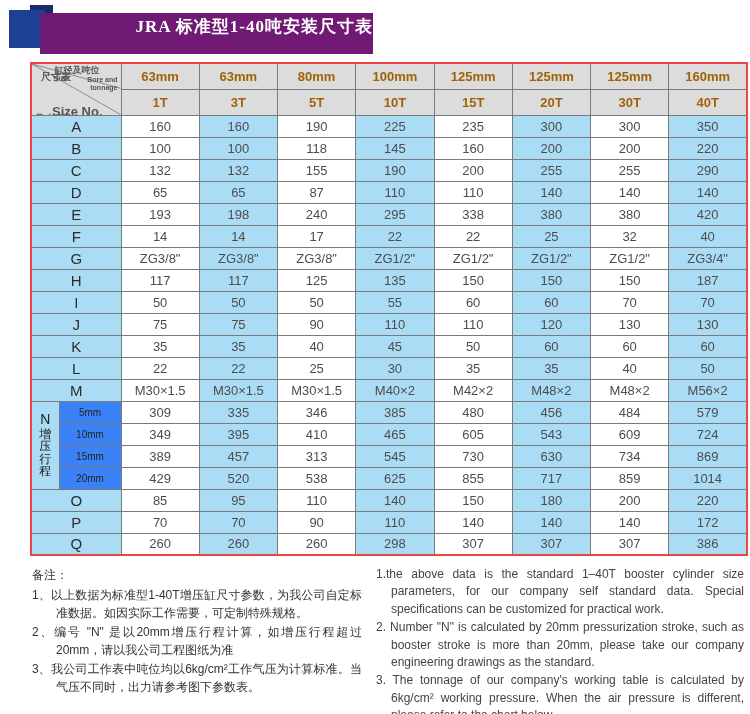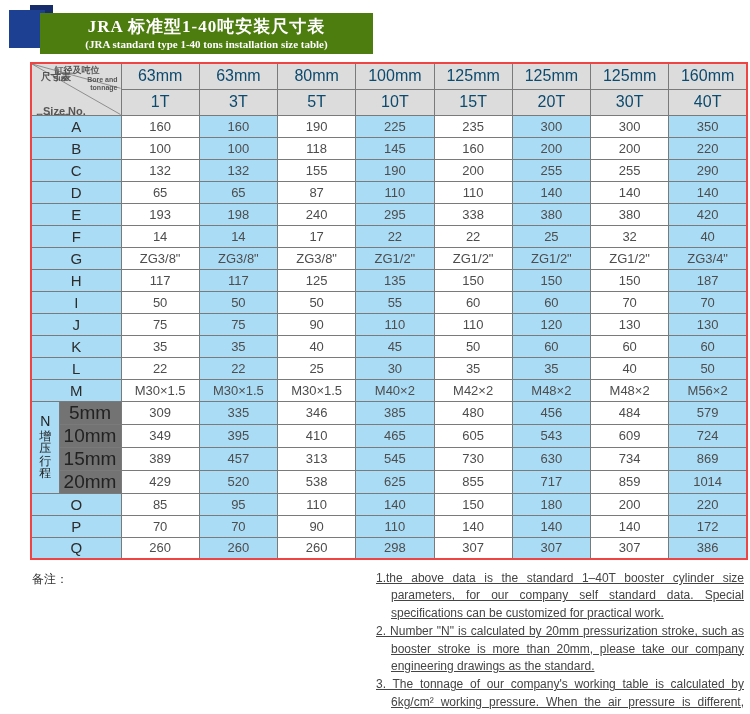--- a/index.html
+++ b/index.html
@@ -10,76 +10,75 @@
     color:#333; overflow:hidden;
   }
   .page { position:relative; width:750px; height:714px; background:#fff; }
 
   
   .header { position:relative; height:62px; }
   .logo-back  { position:absolute; left:30px; top:5px;  width:23px; height:35px; background:#162c6b; }
   .logo-front { position:absolute; left:9px;  top:10px; width:36px; height:38px; background:#1e4092; }
   .banner {
     position:absolute; left:40px; top:13px; width:333px; height:41px;
-    background:#4d7c0f; color:#fff; text-align:center;
+    background:#701a75; color:#fff; text-align:right;
     font-family:"Liberation Serif","DejaVu Serif",serif;
   }
   .title-cn { font-size:17px; font-weight:bold; letter-spacing:1px; margin-top:2px; white-space:nowrap; }
   .title-en { font-size:11px; font-weight:bold; white-space:nowrap; }
 
   
   table.size-table {
     margin-left:30px; border-collapse:collapse; table-layout:fixed;
     width:718px; border:2px solid #ef4444;
   }
   .size-table th, .size-table td {
     border:1px solid #7a7a7a; text-align:center; vertical-align:middle;
     overflow:hidden; padding:0;
   }
   thead tr { height:26px; }
   tbody tr { height:22px; }
-  th.colhead { background:#dcdcdc; font-weight:normal; font-size:16px; color:#0c4a6e; }
+  th.colhead { background:#dcdcdc; font-weight:bold; font-size:13px; color:#a16207; }
   td { background:#fff; font-size:13px; color:#4d4d4d; }
   td.alt { background:#abdcf5; }
   th.rowlabel { background:#abdcf5; font-weight:normal; font-size:15px; color:#2c2c2c; }
-  th.stroke-label { background:#737373; font-weight:normal; font-size:19px; color:#222; }
+  th.stroke-label { background:#3b82f6; font-weight:normal; font-size:10px; color:#222; }
   th.n-label { background:#abdcf5; font-weight:normal; font-size:12px; color:#222; line-height:1.05; padding:2px 0; }
   th.n-label .n-letter { font-size:14px; margin-bottom:1px; }
   th.n-label .vchar { font-size:12px; }
 
   
   th.corner { background:#dcdcdc; position:relative; padding:0; }
   .corner svg { position:absolute; left:0; top:0; width:100%; height:100%; }
   .corner .lbl { position:absolute; color:#555; line-height:1.1; white-space:nowrap; }
   .c-size-cn  { left:9px;  top:7px;  font-size:10px; }
   .c-size-en  { left:21px; top:11px; font-size:8px; }
   .c-bore-cn  { right:21px; top:2px;  font-size:9px; }
   .c-bore-en  { right:3px; top:12px; font-size:7px; text-align:right; white-space:normal!important; width:46px; line-height:1.1; }
   .c-no-cn    { left:3px;  top:30px; font-size:9px;margin-top:20px; }
-  .c-no-en    { left:11px;  top:41px; font-size:11px; }
+  .c-no-en    { left:20px;  top:41px; font-size:13px; }
 
   
   .notes { display:flex; margin:10px 2px 0 32px; gap:14px; }
   .notes-cn { width:330px; font-size:12px; color:#333; line-height:1.5; text-align:justify; }
   .notes-en { flex:1; font-size:12px; color:#444; line-height:1.45; text-align:justify; padding-right:4px; }
   .note-heading { margin-bottom:2px; }
   .notes-cn .note-item { padding-left:2em;   text-indent:-2em;   margin-bottom:1px; }
-  .notes-en .note-item { padding-left:1.25em; text-indent:-1.25em; margin-bottom:1px;text-decoration:underline; }
+  .notes-en .note-item { padding-left:1.25em; text-indent:-1.25em; margin-bottom:1px; }
 </style>
 </head>
 <body>
 
 <div class="page">
 
   <div class="header">
     <div class="logo-back"></div>
     <div class="logo-front"></div>
     <div class="banner">
       <div class="title-cn">JRA 标准型1-40吨安装尺寸表</div>
-      <div class="title-en">(JRA standard type 1-40 tons installation size table)</div>
     </div>
   </div>
 
   <table class="size-table">
     <colgroup>
       <col style="width:28px">
         <col style="width:62px">
         <col span="8">
     </colgroup>
     <thead>
@@ -343,20 +342,25 @@
           <td class="alt">307</td>
           <td>307</td>
           <td class="alt">386</td>
         </tr>
       </tbody>
   </table>
 
   <div class="notes">
     <div class="notes-cn">
       <div class="note-heading">备注：</div>
+      <div id="notes_cn-list">
+          <div class="note-item">1、以上数据为标准型1-40T增压缸尺寸参数，为我公司自定标准数据。如因实际工作需要，可定制特殊规格。</div>
+          <div class="note-item">2、编号 "N" 是以20mm增压行程计算，如增压行程超过20mm，请以我公司工程图纸为准</div>
+          <div class="note-item">3、我公司工作表中吨位均以6kg/cm²工作气压为计算标准。当气压不同时，出力请参考图下参数表。</div>
+        </div>
     </div>
     <div class="notes-en">
       <div id="notes_en-list">
           <div class="note-item">1.the above data is the standard 1–40T booster cylinder size parameters, for our company self standard data. Special specifications can be customized for practical work.</div>
           <div class="note-item">2. Number "N" is calculated by 20mm pressurization stroke, such as booster stroke is more than 20mm, please take our company engineering drawings as the standard.</div>
           <div class="note-item">3. The tonnage of our company's working table is calculated by 6kg/cm² working pressure. When the air pressure is different, please refer to the chart below.</div>
         </div>
     </div>
   </div>
 

